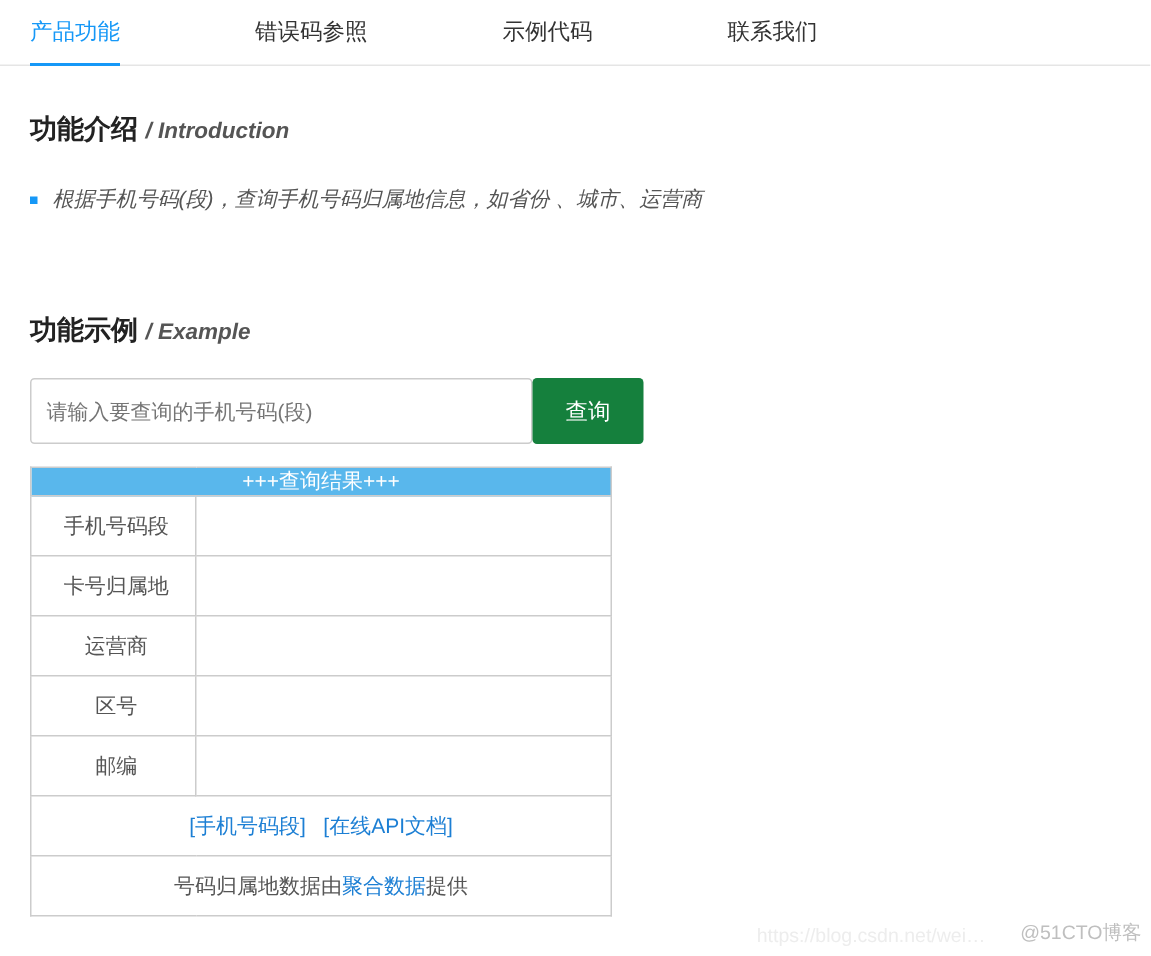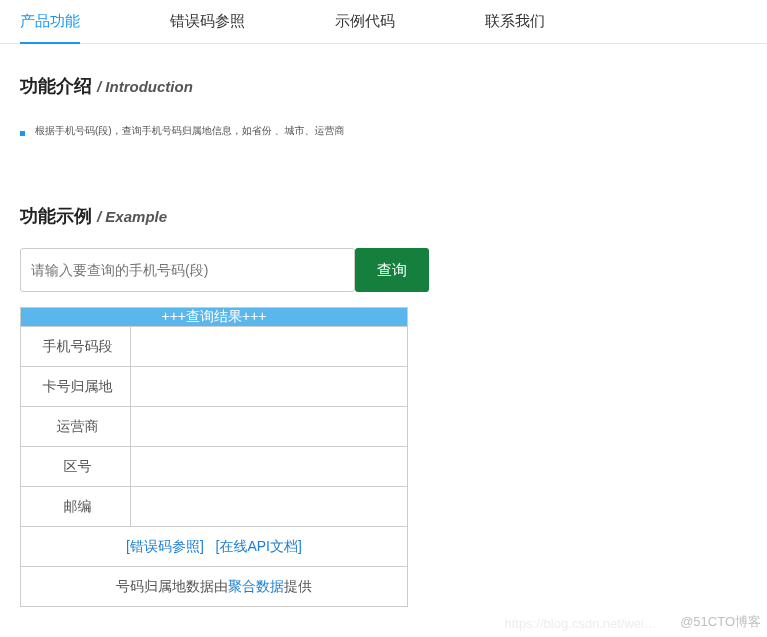--- a/index.html
+++ b/index.html
@@ -49,22 +49,23 @@
       font-weight: bold;
       font-style: italic;
     }
     ul.intro-list {
       list-style: none;
       padding-left: 15px;
     }
     ul.intro-list li {
       position: relative;
       padding: 6px 0;
-      font-size: 10px;
-      color: #555;
+      font-size: 14px;
+      color: #555;
+      font-style: italic;
     }
     ul.intro-list li::before {
       content: "";
       position: absolute;
       left: -15px;
       top: 13px;
       width: 5px;
       height: 5px;
       background: #1698f7;
     }
@@ -195,21 +196,21 @@
       <tr>
         <td class="label">区号</td>
         <td></td>
       </tr>
       <tr>
         <td class="label">邮编</td>
         <td></td>
       </tr>
       <tr>
         <td class="footer" colspan="2">
-          <span class="link">[错误码参照]</span>
+          <span class="link">[手机号码段]</span>
           &nbsp;
           <span class="link">[在线API文档]</span>
         </td>
       </tr>
       <tr>
         <td class="footer" colspan="2">
           <span>号码归属地数据由</span><span class="link">聚合数据</span><span>提供</span>
         </td>
       </tr>
     </tbody>

